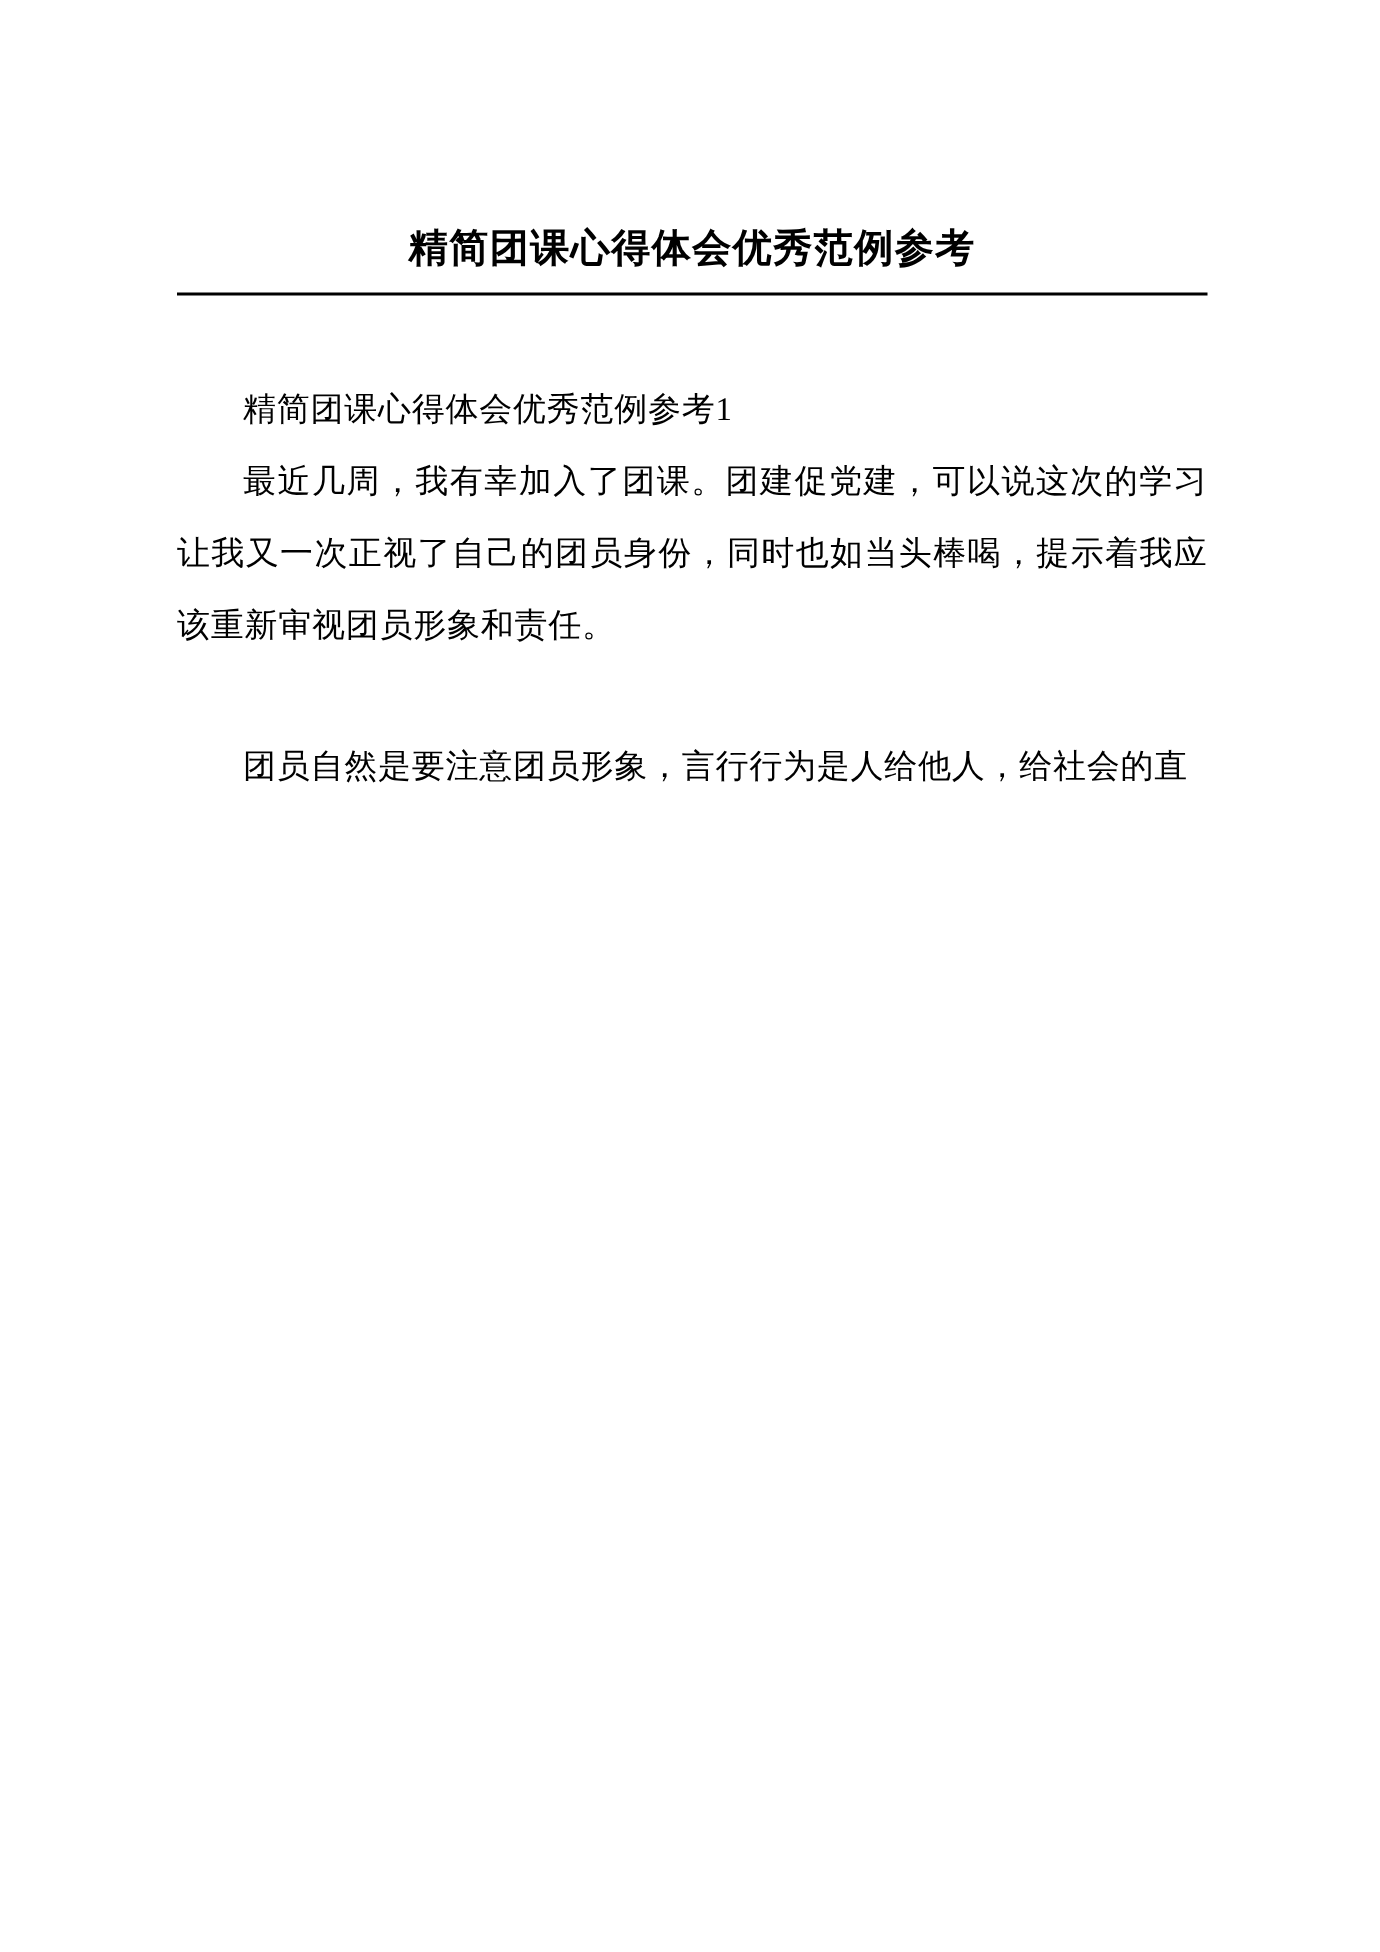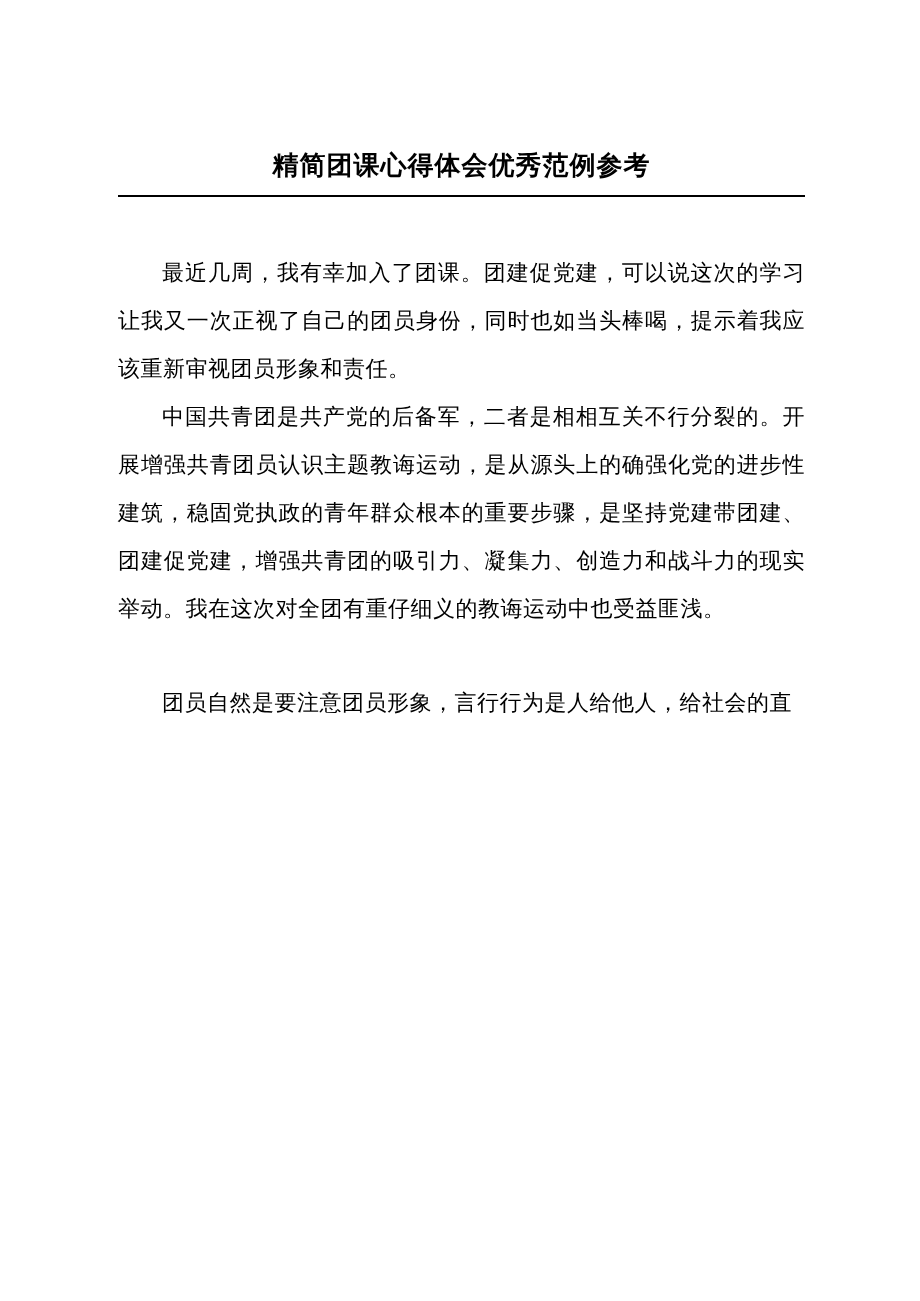--- a/index.html
+++ b/index.html
@@ -50,18 +50,18 @@
 </head>
 <body>
 
 <div class="page">
 
   <div class="title-block">
     <h1 class="doc-title">精简团课心得体会优秀范例参考</h1>
   </div>
 
   <div class="body-text">
+    <p class="para">精简团课心得体会优秀范例参考1</p>
     <p class="para">最近几周，我有幸加入了团课。团建促党建，可以说这次的学习让我又一次正视了自己的团员身份，同时也如当头棒喝，提示着我应该重新审视团员形象和责任。</p>
-    <p class="para">中国共青团是共产党的后备军，二者是相相互关不行分裂的。开展增强共青团员认识主题教诲运动，是从源头上的确强化党的进步性建筑，稳固党执政的青年群众根本的重要步骤，是坚持党建带团建、团建促党建，增强共青团的吸引力、凝集力、创造力和战斗力的现实举动。我在这次对全团有重仔细义的教诲运动中也受益匪浅。</p>
     <p class="para gap-above">团员自然是要注意团员形象，言行行为是人给他人，给社会的直</p>
   </div>
 
 </div>
 
 </body></html>

